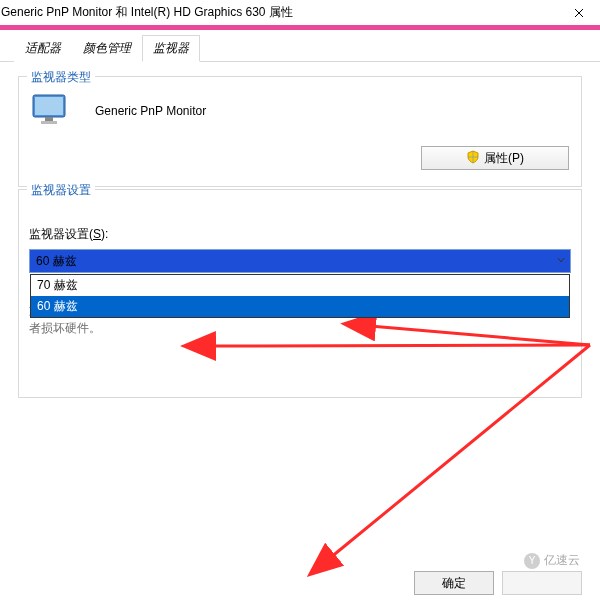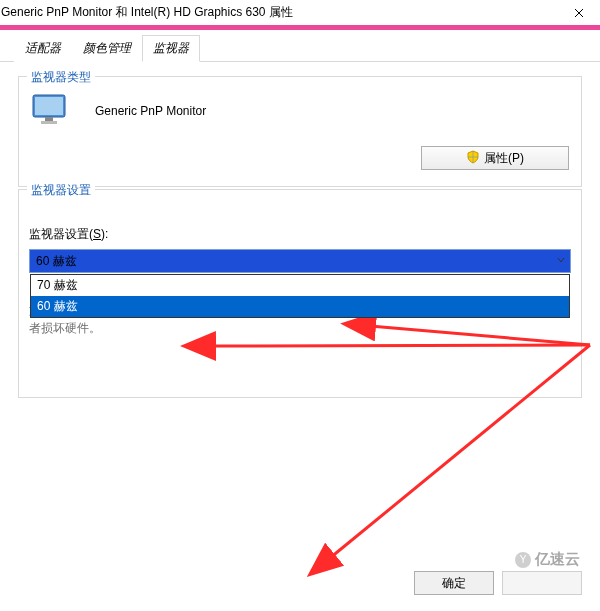--- a/index.html
+++ b/index.html
@@ -27,21 +27,21 @@
 .dropdown { position: absolute; left: 0; right: 0; top: 24px; border: 1px solid #333; background: #fff; z-index: 10; }
 .dropdown .opt { padding: 2px 6px; color: #000; }
 .dropdown .opt.sel { background: #0066cc; color: #fff; }
 .help-text { color: #6d6d6d; margin-top: 28px; line-height: 1.5; }
 .footer { position: absolute; bottom: 16px; right: 18px; display: flex; gap: 8px; }
 .btn { width: 80px; height: 24px; border: 1px solid #adadad; background: #f0f0f0; display: flex; align-items: center; justify-content: center; }
 .btn.disabled { color: #a0a0a0; border-color: #d0d0d0; background: #f5f5f5; }
 .arrow { position: absolute; pointer-events: none; }
 .watermark { position: absolute; right: 20px; bottom: 42px; display: flex; align-items: center; gap: 4px; opacity: 0.85; }
 .watermark .c1 { width: 16px; height: 16px; border-radius: 50%; background: #c7c7c7; display:flex; align-items:center; justify-content:center; font-size:10px; color:#fff;}
-.watermark .txt { font-size: 15px; color: #999; font-weight: bold; }
+.watermark .txt { font-size: 12px; color: #999; font-weight: normal; }
 </style>
 </head>
 <body>
 
 <div class="window">
 
   <div class="titlebar">
     <span class="title">Generic PnP Monitor 和 Intel(R) HD Graphics 630 属性</span>
     <div class="close">
       <svg width="10" height="10" viewBox="0 0 10 10">

